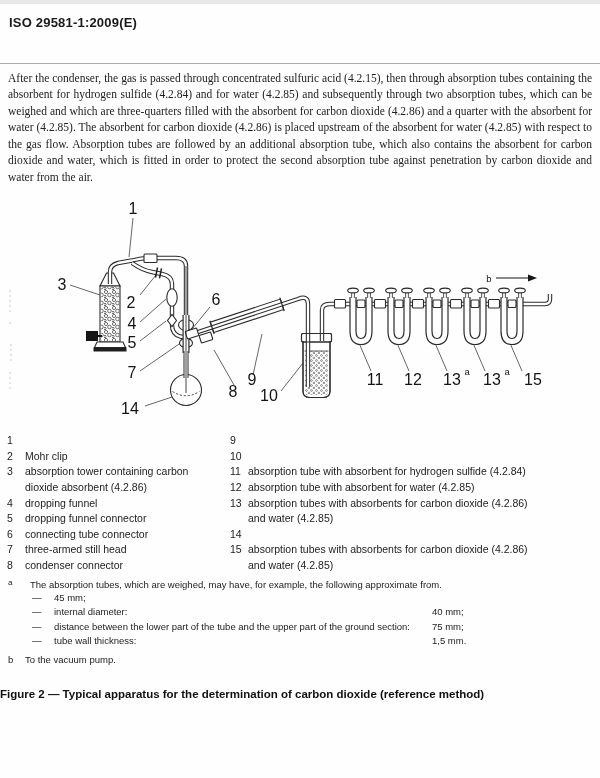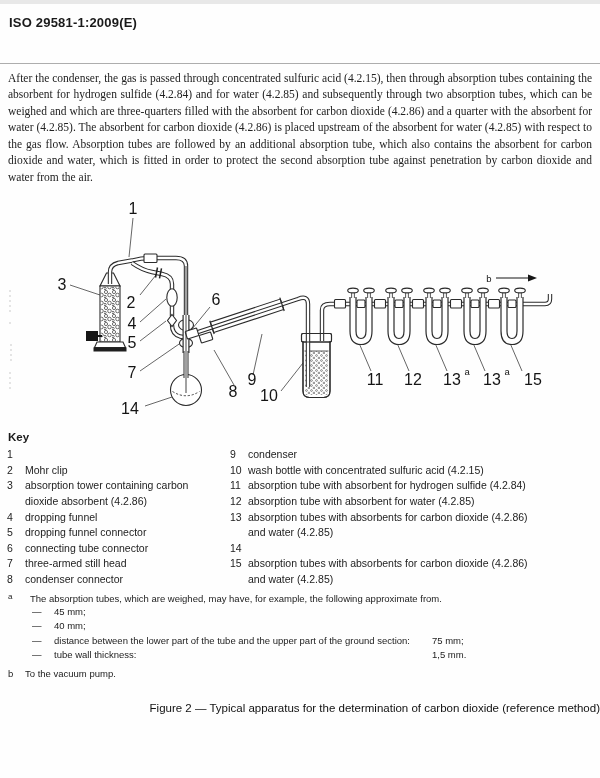--- a/index.html
+++ b/index.html
@@ -40,21 +40,21 @@
   .kcol.right{width:360px;}
   .krow{display:grid;grid-template-columns:18px 1fr;}
   .kcol.left .ktext{max-width:188px;}
   .kcol.right .ktext{max-width:300px;}
   
   .fn-a{margin-top:4px;font-size:9.5px;color:#222;}
   .fn-intro{display:grid;grid-template-columns:22px auto;padding-left:8px;line-height:13px;}
   .fn-marker{font-size:8px;vertical-align:top;position:relative;top:-2px;}
   .a-item{display:grid;grid-template-columns:22px 378px auto;padding-left:32px;line-height:14.6px;}
   .fn-b{display:grid;grid-template-columns:17px auto;padding-left:8px;margin-top:4px;font-size:9.5px;line-height:13px;color:#222;}
-  .caption{margin-top:22px;text-align:right;font-size:11.5px;font-weight:normal;color:#111;}
+  .caption{margin-top:22px;text-align:left;font-size:11.5px;font-weight:bold;color:#111;}
 </style>
 </head>
 <body>
 
 <div class="page">
 
   <div class="doc-header">
     <span>ISO 29581-1:2009(E)</span>
   </div>
   <hr class="rule">
@@ -219,21 +219,20 @@
       <text class="num" x="413" y="191" text-anchor="middle">12</text>
       <text class="num" x="452" y="191" text-anchor="middle">13</text>
       <text class="sup" x="464.5" y="181">a</text>
       <text class="num" x="492" y="191" text-anchor="middle">13</text>
       <text class="sup" x="504.5" y="181">a</text>
       <text class="num" x="533" y="191" text-anchor="middle">15</text>
     </g>
   </svg>
 
   <div class="key">
-    <div class="key-title">Key</div>
     <div class="key-cols">
       <div class="kcol left">
         <div class="krow">
             <span class="knum">1</span>
           </div>
         <div class="krow">
             <span class="knum">2</span>
             <span class="ktext">Mohr clip</span>
           </div>
         <div class="krow">
@@ -257,25 +256,23 @@
             <span class="ktext">three-armed still head</span>
           </div>
         <div class="krow">
             <span class="knum">8</span>
             <span class="ktext">condenser connector</span>
           </div>
       </div>
       <div class="kcol right">
         <div class="krow">
             <span class="knum">9</span>
-            <span class="ktext">condenser</span>
           </div>
         <div class="krow">
             <span class="knum">10</span>
-            <span class="ktext">wash bottle with concentrated sulfuric acid (4.2.15)</span>
           </div>
         <div class="krow">
             <span class="knum">11</span>
             <span class="ktext">absorption tube with absorbent for hydrogen sulfide (4.2.84)</span>
           </div>
         <div class="krow">
             <span class="knum">12</span>
             <span class="ktext">absorption tube with absorbent for water (4.2.85)</span>
           </div>
         <div class="krow">
@@ -297,20 +294,21 @@
     <div class="fn-intro">
       <span class="fn-marker">a</span>
       <span>The absorption tubes, which are weighed, may have, for example, the following approximate from.</span>
     </div>
     <div class="a-item">
       <span class="dash">—</span>
       <span class="a-value">45 mm;</span>
     </div>
     <div class="a-item">
       <span class="dash">—</span>
+      <span class="a-label">internal diameter:</span>
       <span class="a-value">40 mm;</span>
     </div>
     <div class="a-item">
       <span class="dash">—</span>
       <span class="a-label">distance between the lower part of the tube and the upper part of the ground section:</span>
       <span class="a-value">75 mm;</span>
     </div>
     <div class="a-item">
       <span class="dash">—</span>
       <span class="a-label">tube wall thickness:</span>

